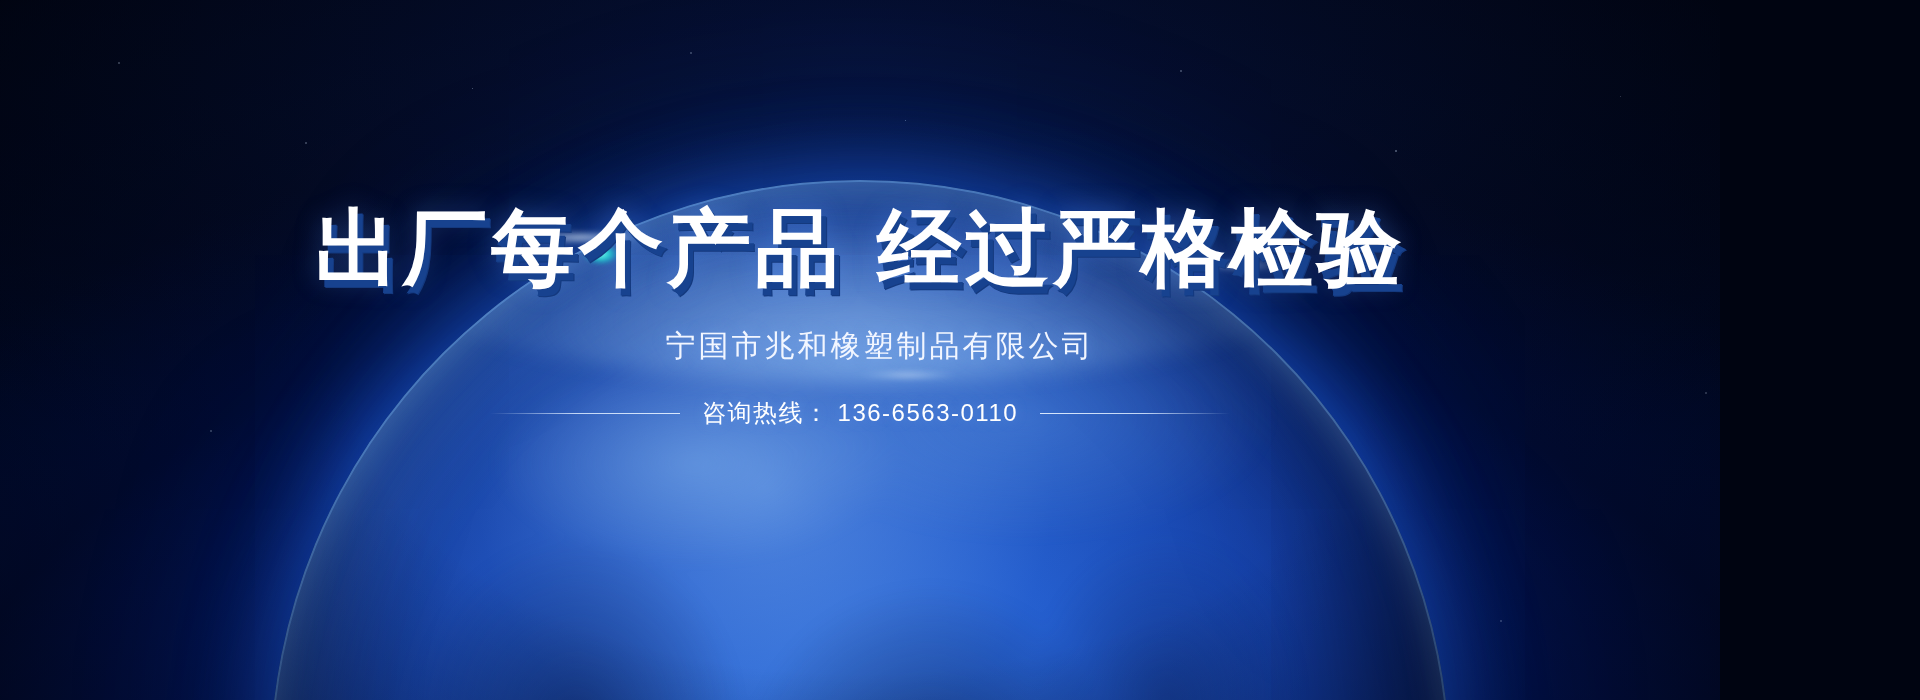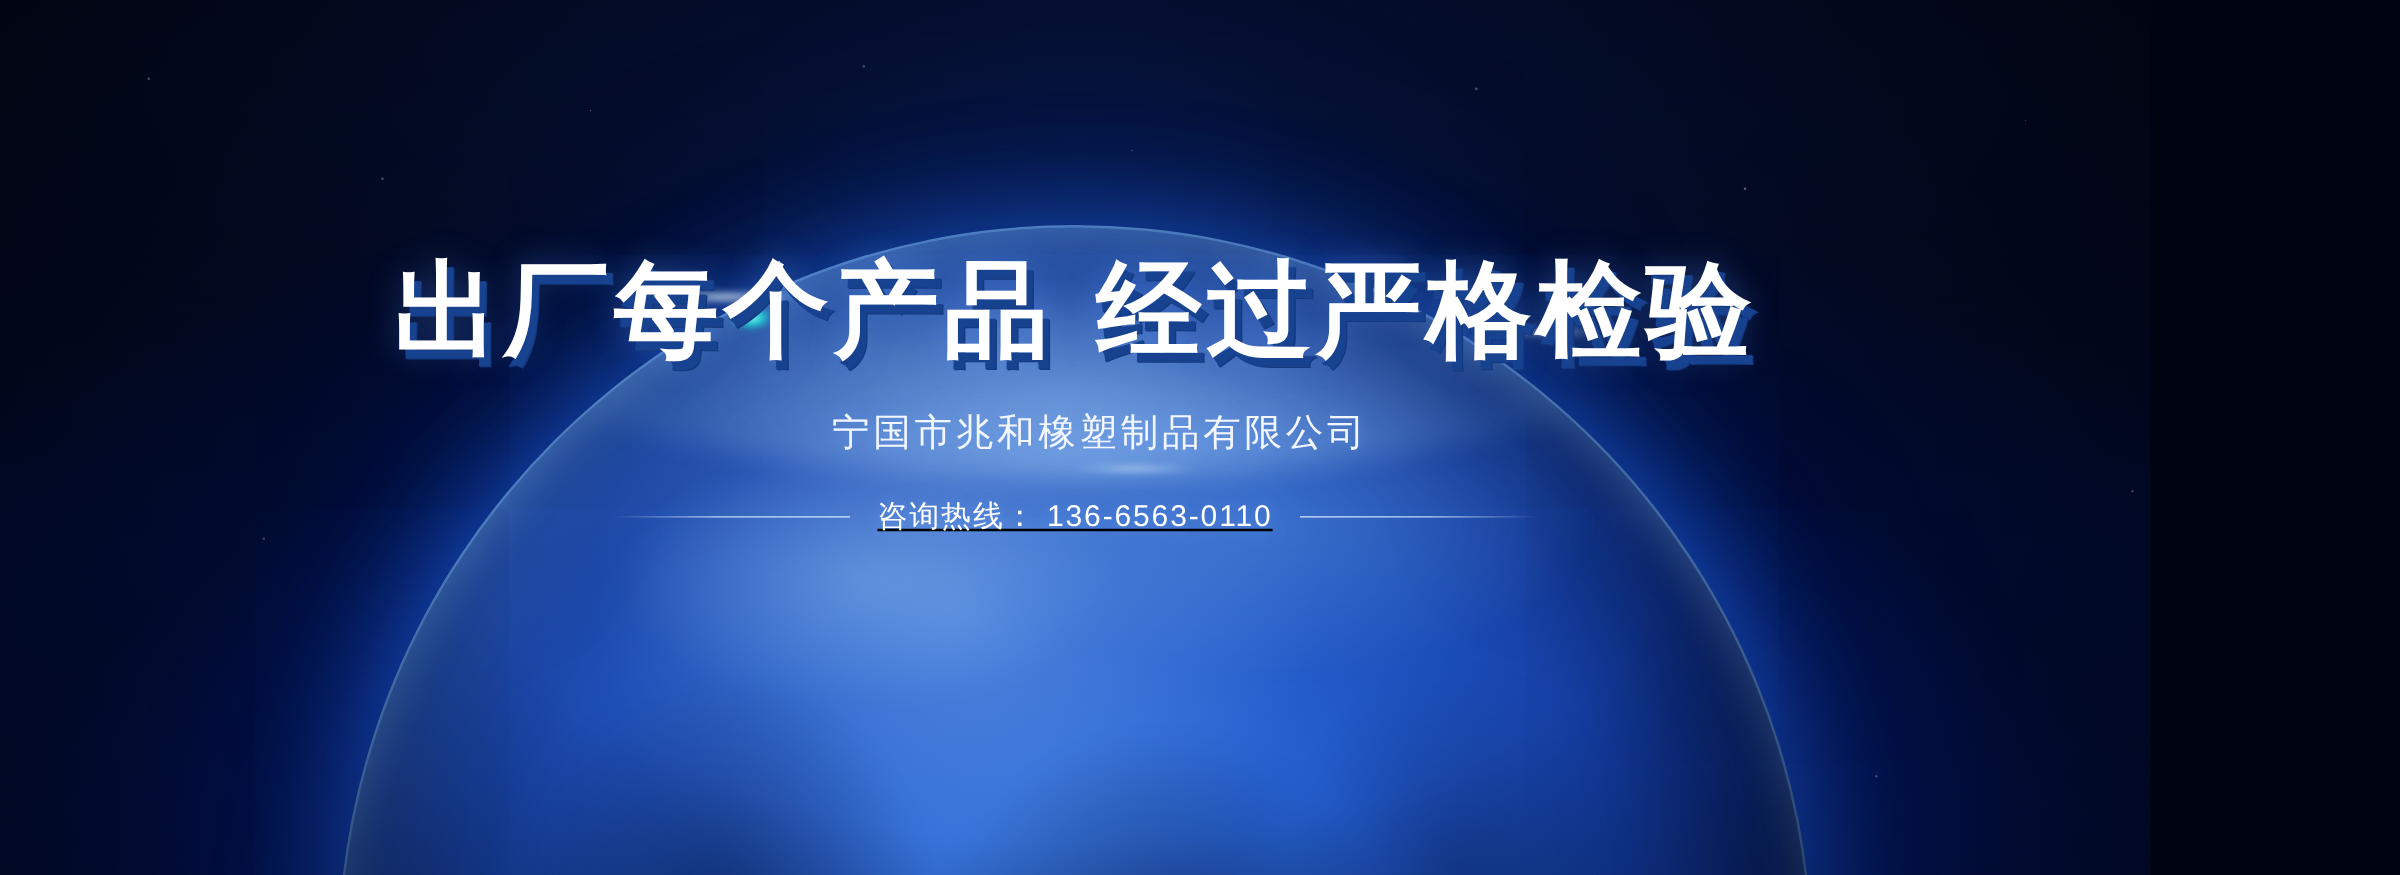--- a/index.html
+++ b/index.html
@@ -129,21 +129,20 @@
     white-space:nowrap;
     text-shadow:0 0 16px rgba(120,170,255,.45);
     margin-left:40px;
   }
 
   .hotline {
     margin-top:30px;
     display:flex; align-items:center;
     gap:22px;
     white-space:nowrap;
-    text-decoration:underline;
   }
   .hotline .rule {
     width:190px; height:1px;
     background:linear-gradient(90deg, rgba(200,220,255,0) 0%, rgba(220,235,255,.85) 45%, rgba(225,238,255,.95) 100%);
   }
   .hotline .rule.right {
     background:linear-gradient(270deg, rgba(200,220,255,0) 0%, rgba(220,235,255,.85) 45%, rgba(225,238,255,.95) 100%);
   }
   .hotline .text {
     font-size:24px;

